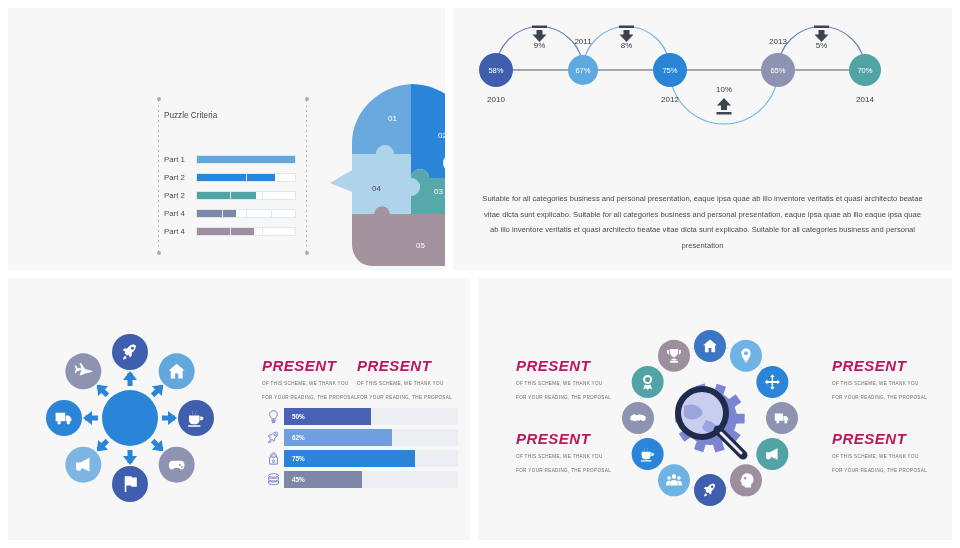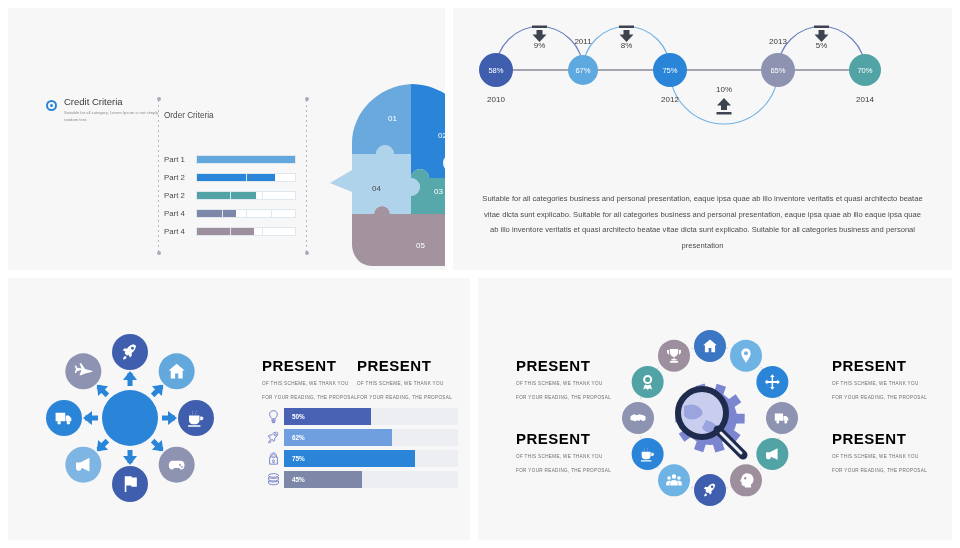--- a/index.html
+++ b/index.html
@@ -45,22 +45,22 @@
   .puzzle{position:absolute;left:308px;top:58px;}
 
   
   .tl{position:absolute;left:0;top:0;width:499px;height:170px;}
   .tl-para{position:absolute;left:28px;top:183px;width:443px;font-size:7.6px;line-height:15.5px;
            color:#4b4b4b;text-align:center;}
 
   
   .radial{position:absolute;left:18px;top:330px;}
   .present{position:absolute;}
-  .present h4{margin:0;font-size:15px;font-weight:bold;letter-spacing:.5px;color:#000000;
-              font-family:"Liberation Sans",sans-serif;}
+  .present h4{margin:0;font-size:15px;font-weight:bold;letter-spacing:.5px;color:#be185d;
+              font-family:"Liberation Sans",sans-serif;font-style:italic;}
   .present p{margin:5px 0 0;font-size:4.6px;letter-spacing:.35px;color:#6d6d6d;line-height:9px;}
   #present-bl-1{left:262px;top:357px;}
   #present-bl-2{left:357px;top:357px;}
 
   .hbars{position:absolute;left:262px;top:408px;width:196px;}
   .hbar-row{display:flex;align-items:center;height:17px;margin-bottom:4px;}
   .hbar-icon{width:22px;display:flex;align-items:center;justify-content:center;}
   .hbar-track{position:relative;flex:1;height:17px;background:#eceef1;}
   .hbar-fill{position:absolute;left:0;top:0;bottom:0;display:flex;align-items:center;}
   .hbar-val{font-size:6.4px;font-weight:bold;color:#ffffff;margin-left:8px;}
@@ -73,31 +73,26 @@
   .ring{position:absolute;left:600px;top:330px;}
 </style>
 </head>
 <body>
 
 <div class="stage">
 
   <div class="panel" id="panel-tl">
 
     <div class="radio-list" id="radio-list">
-        <div class="radio-row">
-          <span class="radio-dot" style="color:#2a85d8"></span>
-          <div class="radio-title">Credit Criteria</div>
-          <div class="radio-sub">Suitable for all category, Lorem Ipsum is not simply random text.</div>
-        </div>
       </div>
 
     <div class="vdots"></div>
     <div class="vdots2"></div>
 
-    <div class="crit-head">Order Criteria</div>
+    <div class="crit-head">Puzzle Criteria</div>
 
     <div class="bars" id="criteria-bars">
         <div class="bar-row">
           <span class="bar-label">Part 1</span>
           <span class="bar-track">
             <span class="bar-fill" style="width:100%;background:#62a8dd"></span>
           </span>
         </div>
         <div class="bar-row">
           <span class="bar-label">Part 2</span>

